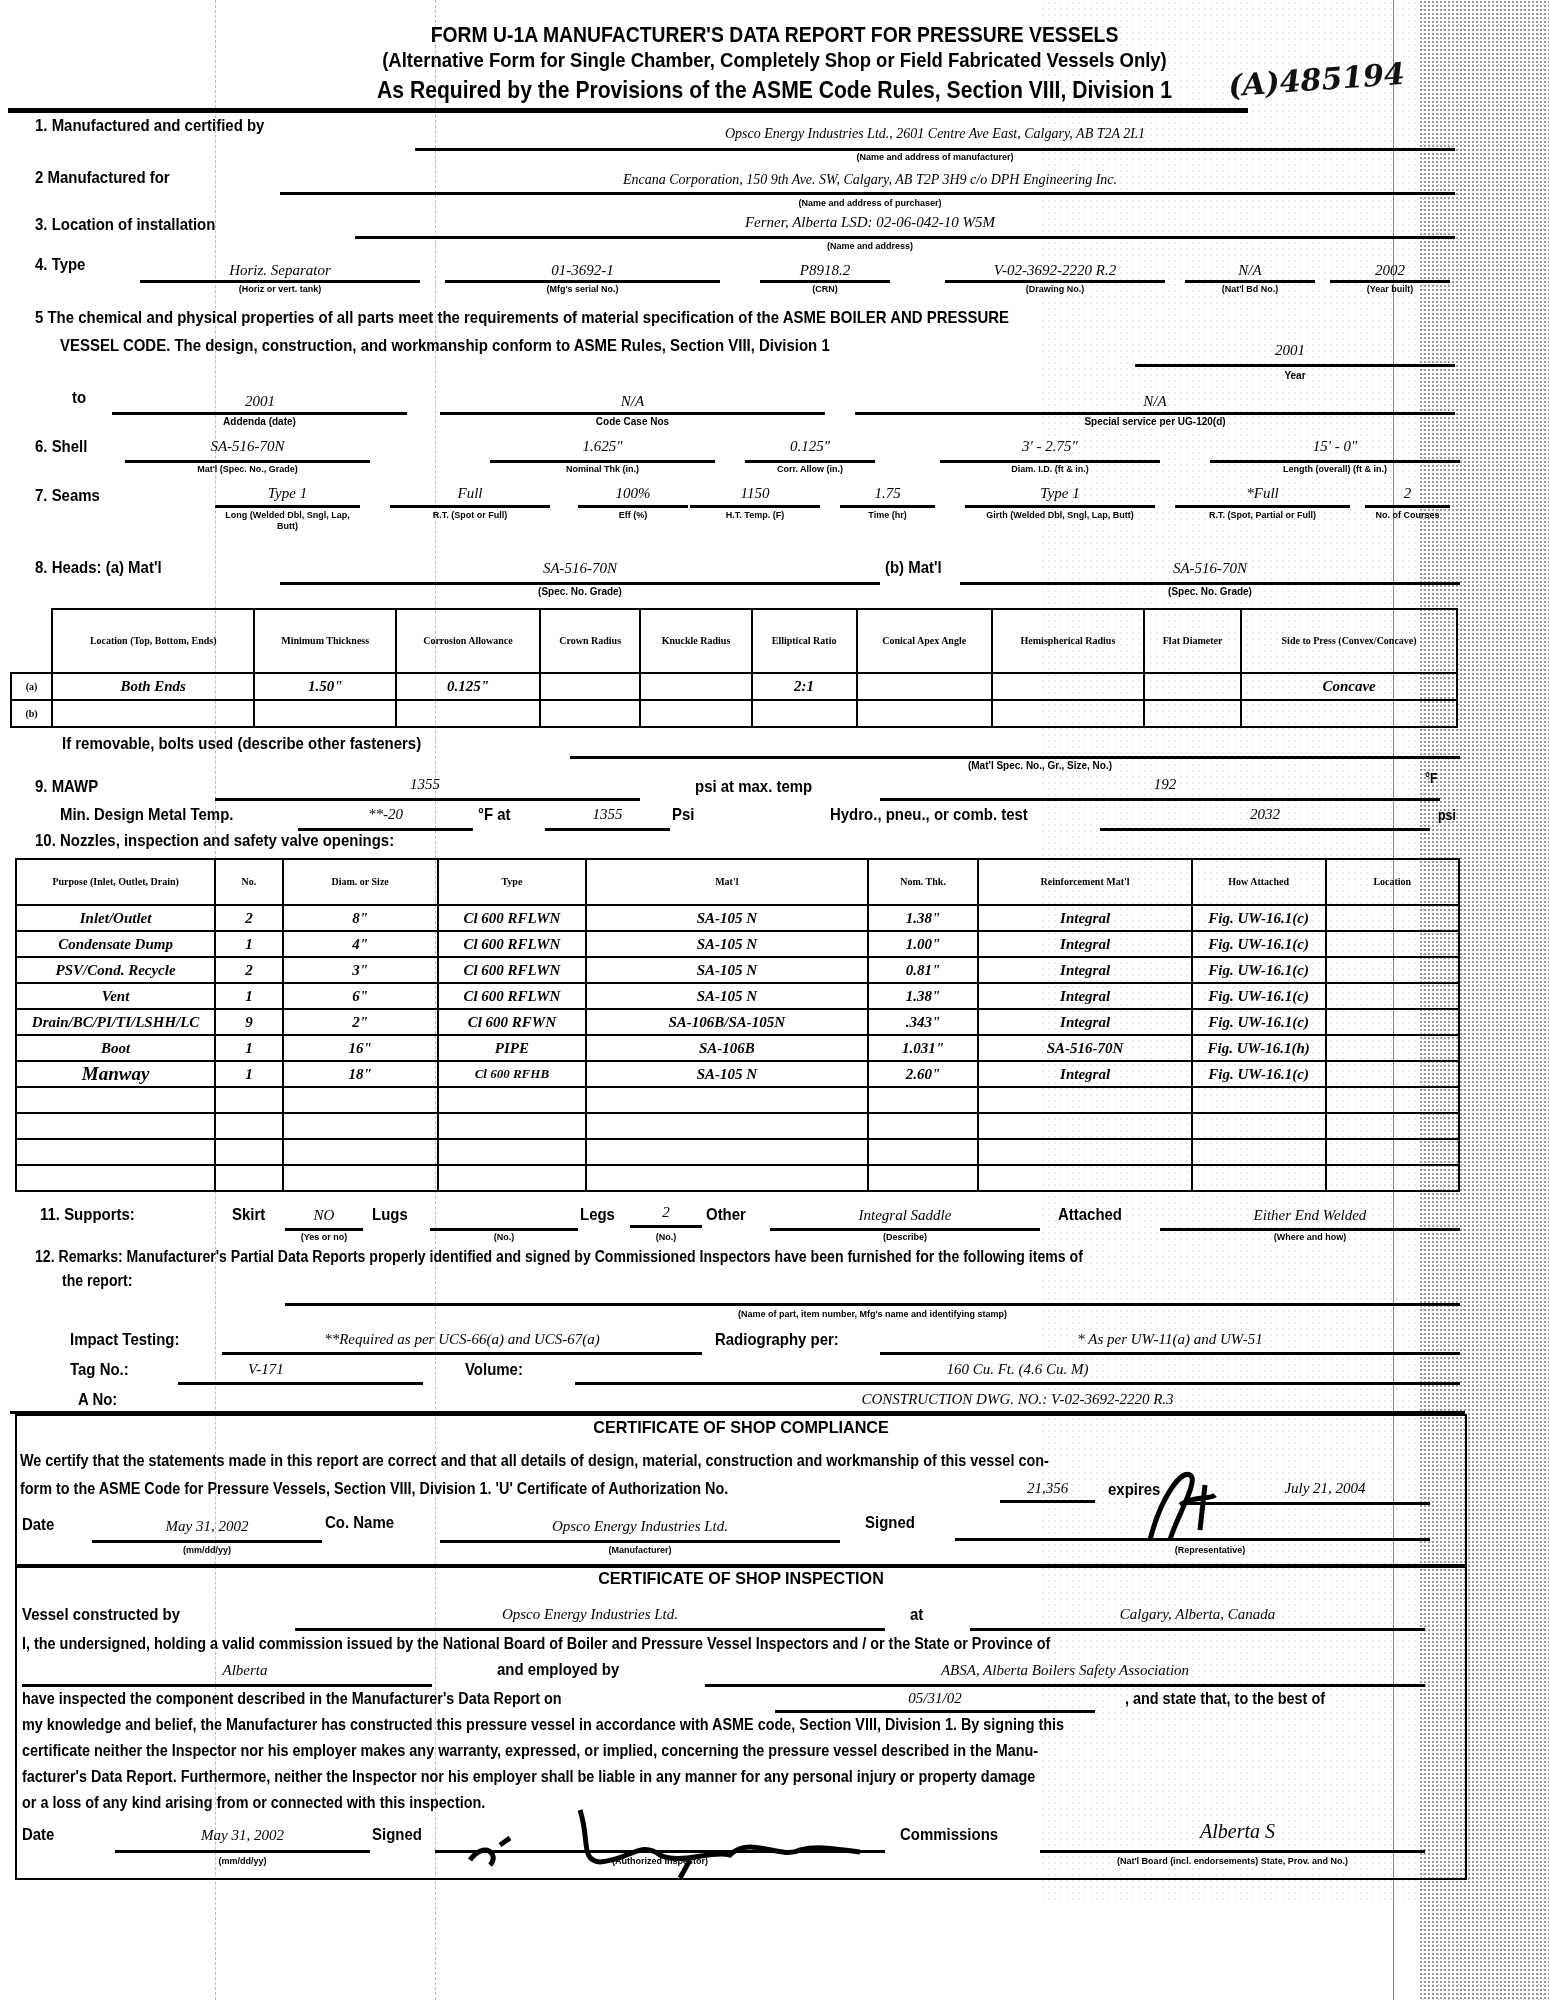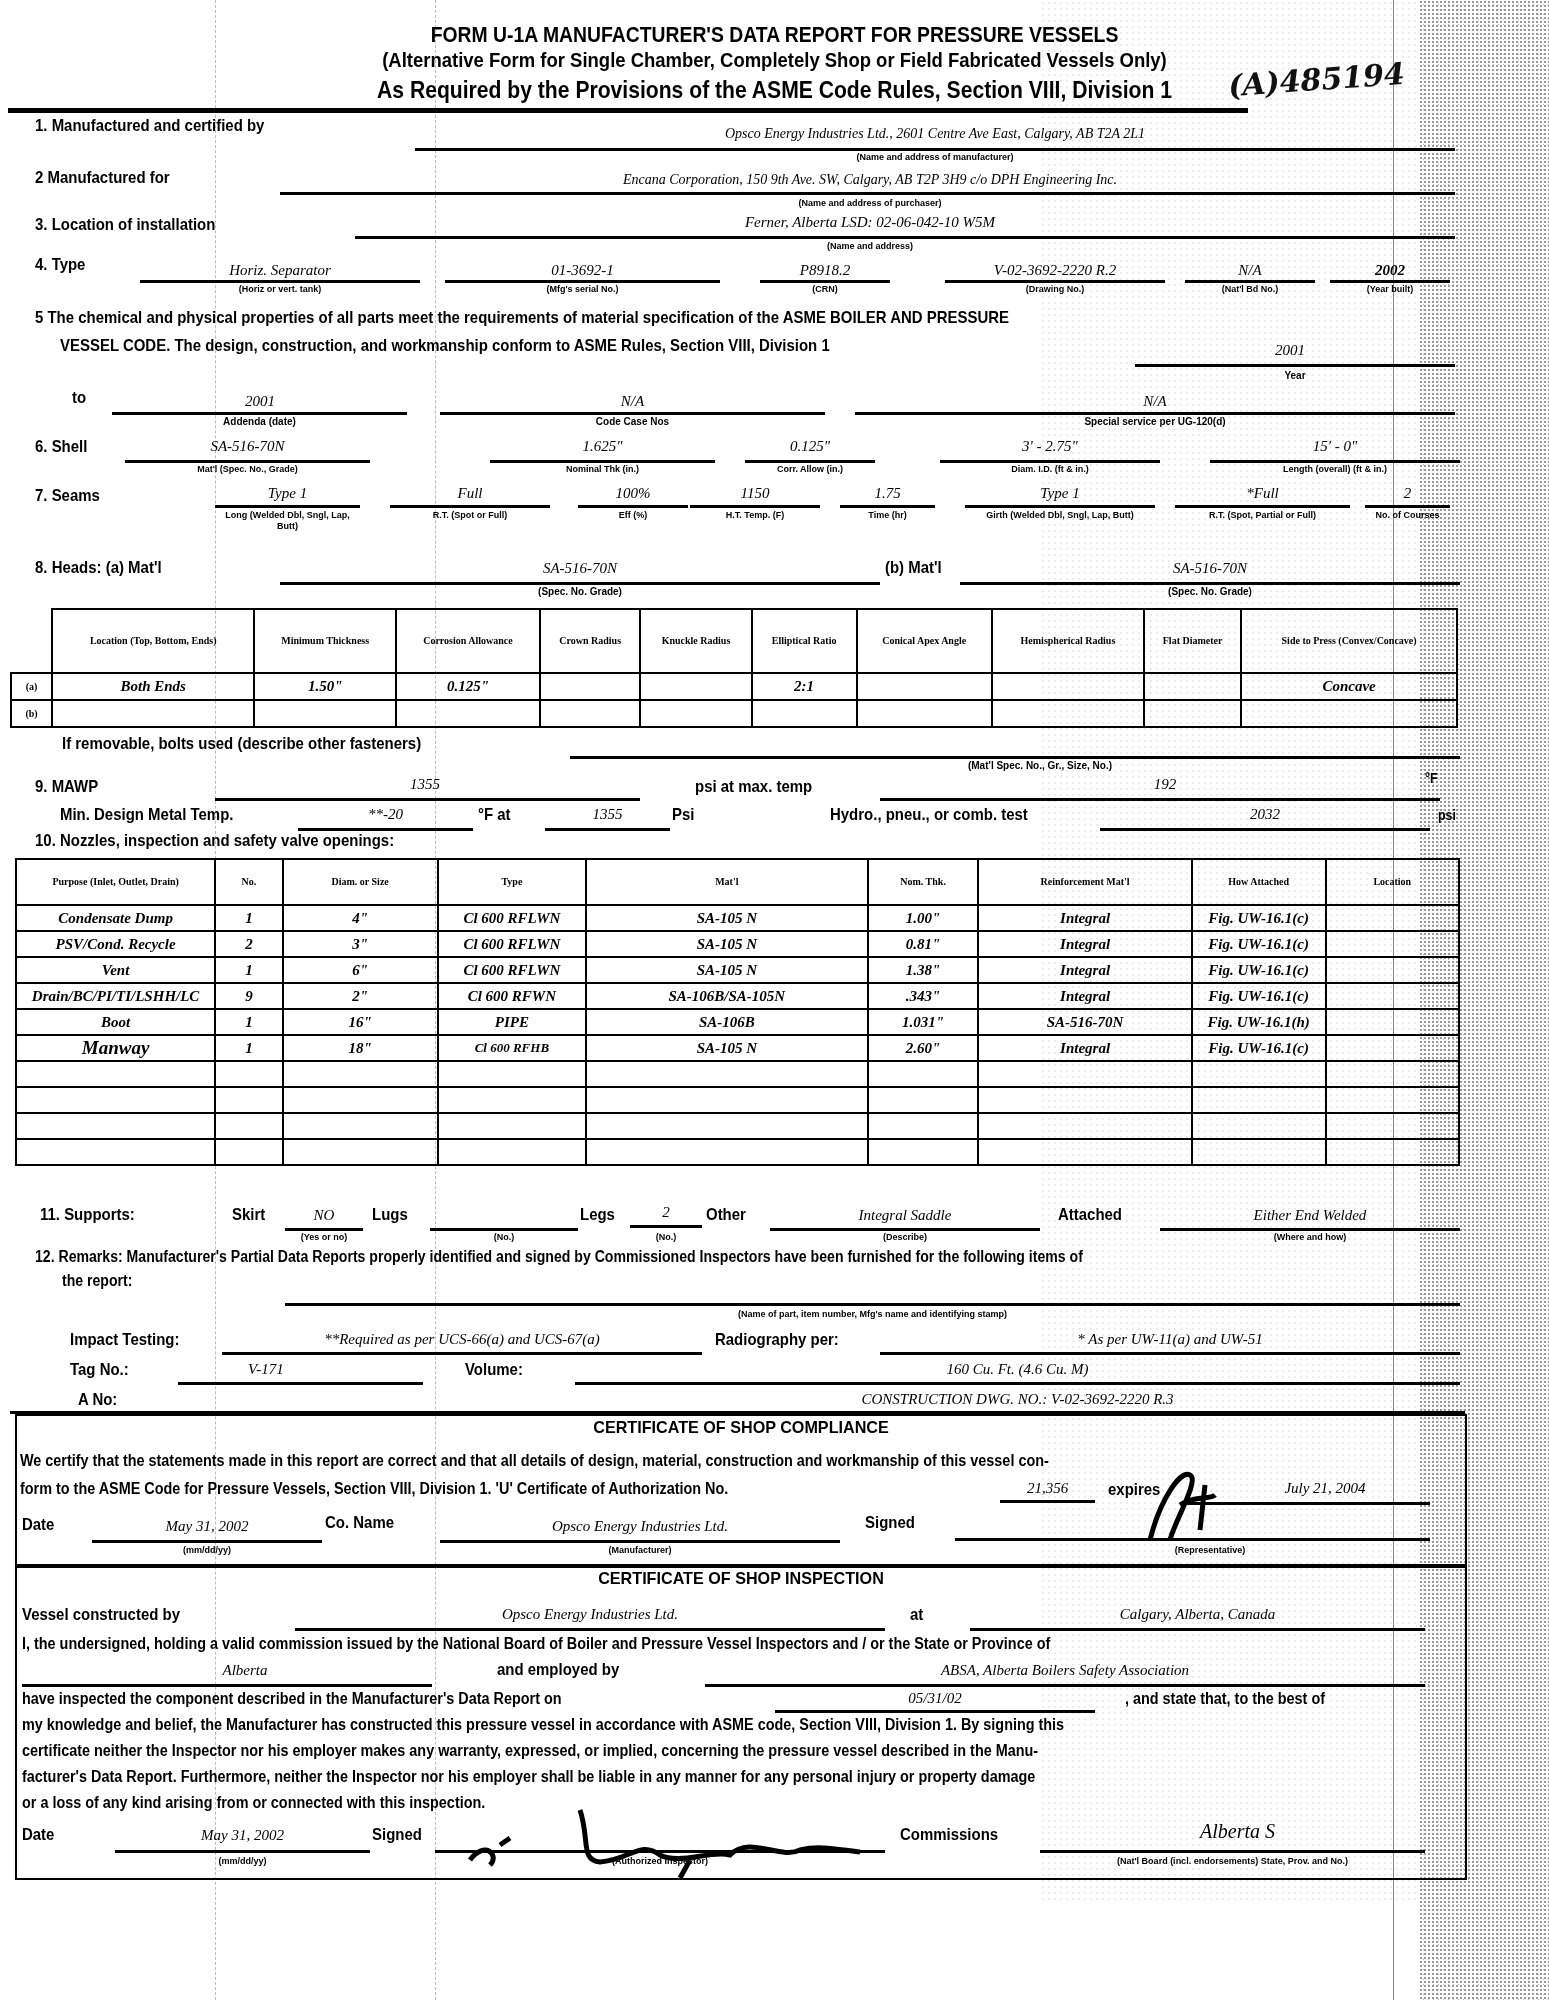--- a/index.html
+++ b/index.html
@@ -70,21 +70,21 @@
     <div class="cap" style="left: 445px; top: 284px; width: 275px; white-space: normal; line-height: 11px;">(Mfg's serial No.)</div>
     <div class="val" style="left: 760px; top: 262px; width: 130px;">P8918.2</div>
     <div class="ul" style="left: 760px; top: 280px; width: 130px;"></div>
     <div class="cap" style="left: 760px; top: 284px; width: 130px; white-space: normal; line-height: 11px;">(CRN)</div>
     <div class="val" style="left: 945px; top: 262px; width: 220px;">V-02-3692-2220 R.2</div>
     <div class="ul" style="left: 945px; top: 280px; width: 220px;"></div>
     <div class="cap" style="left: 945px; top: 284px; width: 220px; white-space: normal; line-height: 11px;">(Drawing No.)</div>
     <div class="val" style="left: 1185px; top: 262px; width: 130px;">N/A</div>
     <div class="ul" style="left: 1185px; top: 280px; width: 130px;"></div>
     <div class="cap" style="left: 1185px; top: 284px; width: 130px; white-space: normal; line-height: 11px;">(Nat'l Bd No.)</div>
-    <div class="val" style="left: 1330px; top: 262px; width: 120px; font-weight: bold;">2002</div>
+    <div class="val" style="left: 1330px; top: 262px; width: 120px;">2002</div>
     <div class="ul" style="left: 1330px; top: 280px; width: 120px;"></div>
     <div class="cap" style="left: 1330px; top: 284px; width: 120px; white-space: normal; line-height: 11px;">(Year built)</div>
   </div>
 
 <div class="lbl" style="left:35px;top:308px">5 The chemical and physical properties of all parts meet the requirements of material specification of the ASME BOILER AND PRESSURE</div>
 <div class="lbl" style="left:60px;top:336px">VESSEL CODE. The design, construction, and workmanship conform to ASME Rules, Section VIII, Division 1</div>
 <div class="val" style="left:1130px;top:342px;width:320px">2001</div>
 <div class="ul" style="left:1135px;top:364px;width:320px"></div>
 <div class="cap" style="left:1135px;top:370px;width:320px;font-size:10px">Year</div>
 <div class="lbl" style="left:72px;top:388px">to</div>
@@ -232,20 +232,31 @@
         <th style="width: 165px; height: 44px;">Diam. or Size</th>
         <th style="width: 155px; height: 44px;">Type</th>
         <th style="width: 300px; height: 44px;">Mat'l</th>
         <th style="width: 115px; height: 44px;">Nom. Thk.</th>
         <th style="width: 225px; height: 44px;">Reinforcement Mat'l</th>
         <th style="width: 140px; height: 44px;">How Attached</th>
         <th style="width: 140px; height: 44px;">Location</th>
       </tr>
     </thead>
   <tbody id="noz-body">
+      <tr class="rowv">
+        <td style="height: 24px; font-size: 15px;">Inlet/Outlet</td>
+        <td style="height: 24px; font-size: 15px;">2</td>
+        <td style="height: 24px; font-size: 15px;">8"</td>
+        <td style="height: 24px; font-size: 15px;">Cl 600 RFLWN</td>
+        <td style="height: 24px; font-size: 15px;">SA-105 N</td>
+        <td style="height: 24px; font-size: 15px;">1.38"</td>
+        <td style="height: 24px; font-size: 15px;">Integral</td>
+        <td style="height: 24px; font-size: 15px;">Fig. UW-16.1(c)</td>
+        <td style="height: 24px; font-size: 15px;"></td>
+      </tr>
       <tr class="rowv">
         <td style="height: 24px; font-size: 15px;">Condensate Dump</td>
         <td style="height: 24px; font-size: 15px;">1</td>
         <td style="height: 24px; font-size: 15px;">4"</td>
         <td style="height: 24px; font-size: 15px;">Cl 600 RFLWN</td>
         <td style="height: 24px; font-size: 15px;">SA-105 N</td>
         <td style="height: 24px; font-size: 15px;">1.00"</td>
         <td style="height: 24px; font-size: 15px;">Integral</td>
         <td style="height: 24px; font-size: 15px;">Fig. UW-16.1(c)</td>
         <td style="height: 24px; font-size: 15px;"></td>

